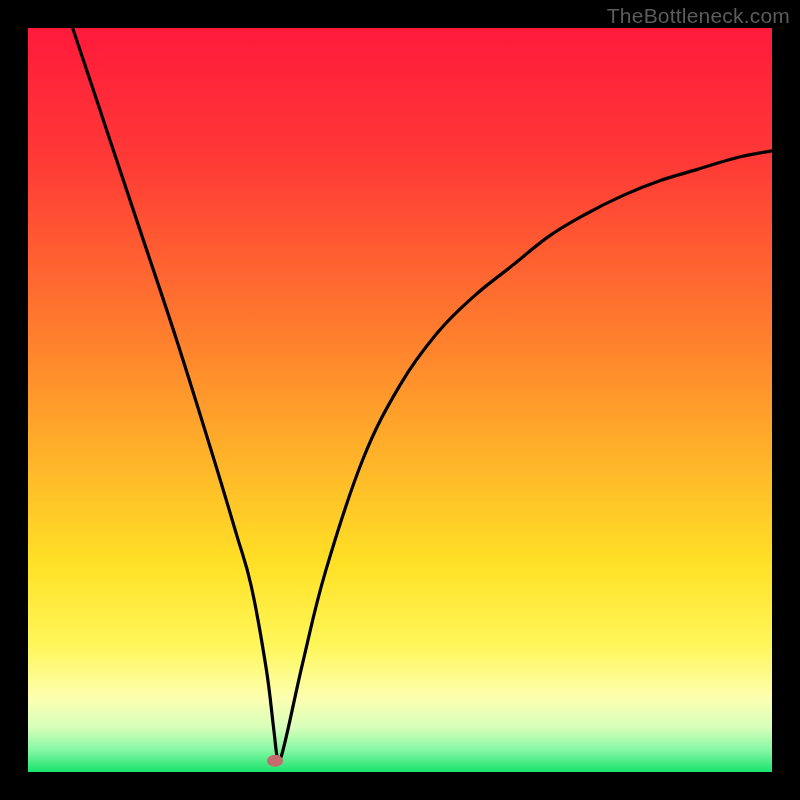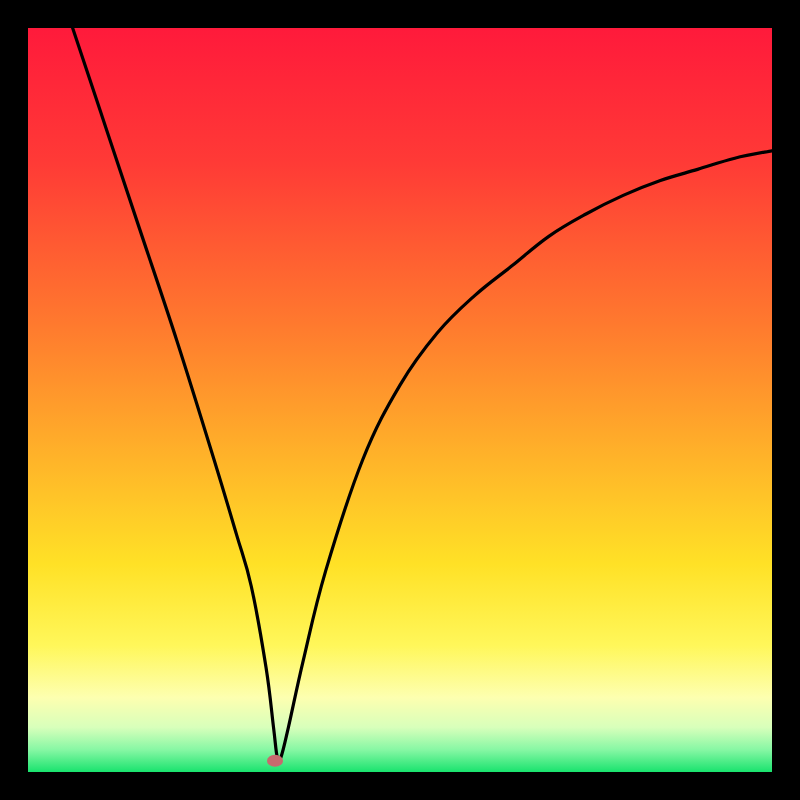--- a/index.html
+++ b/index.html
@@ -43,20 +43,21 @@
     font-size: 21px;
     letter-spacing: 0.2px;
     font-weight: 400;
   }
 </style>
 </head>
 <body>
 
 <div class="stage">
 
+  <div class="watermark">TheBottleneck.com</div>
 
   <div class="plot">
     <svg class="gradient" viewBox="0 0 744 744" preserveAspectRatio="none">
       <defs>
         <linearGradient id="bg" x1="0" y1="0" x2="0" y2="1">
             <stop offset="0%" stop-color="#ff1a3b"></stop>
             <stop offset="18%" stop-color="#ff3a36"></stop>
             <stop offset="40%" stop-color="#ff7a2e"></stop>
             <stop offset="58%" stop-color="#ffb429"></stop>
             <stop offset="72%" stop-color="#ffe126"></stop>

